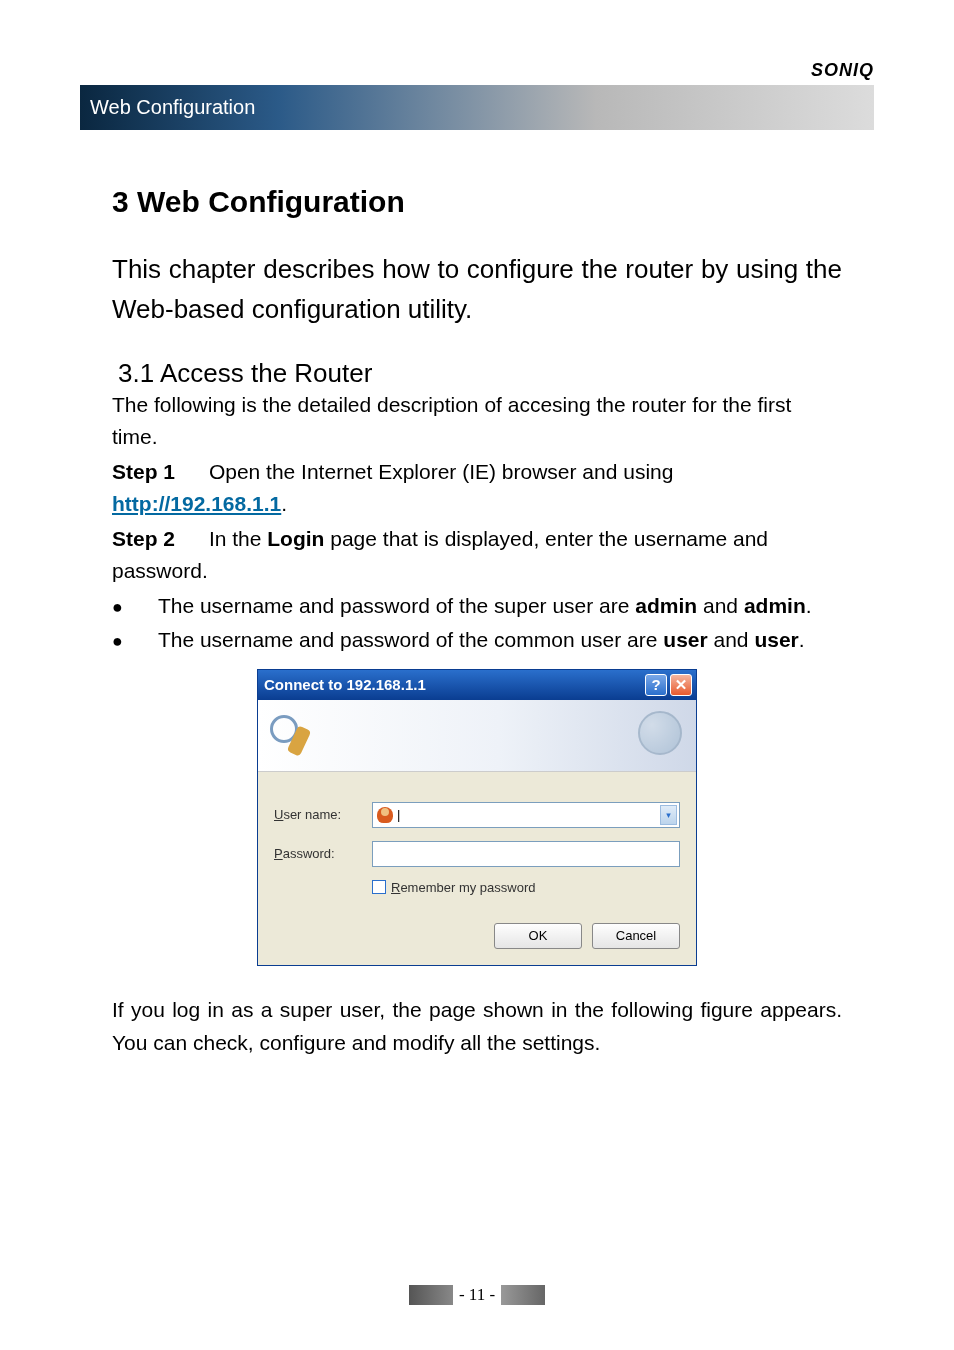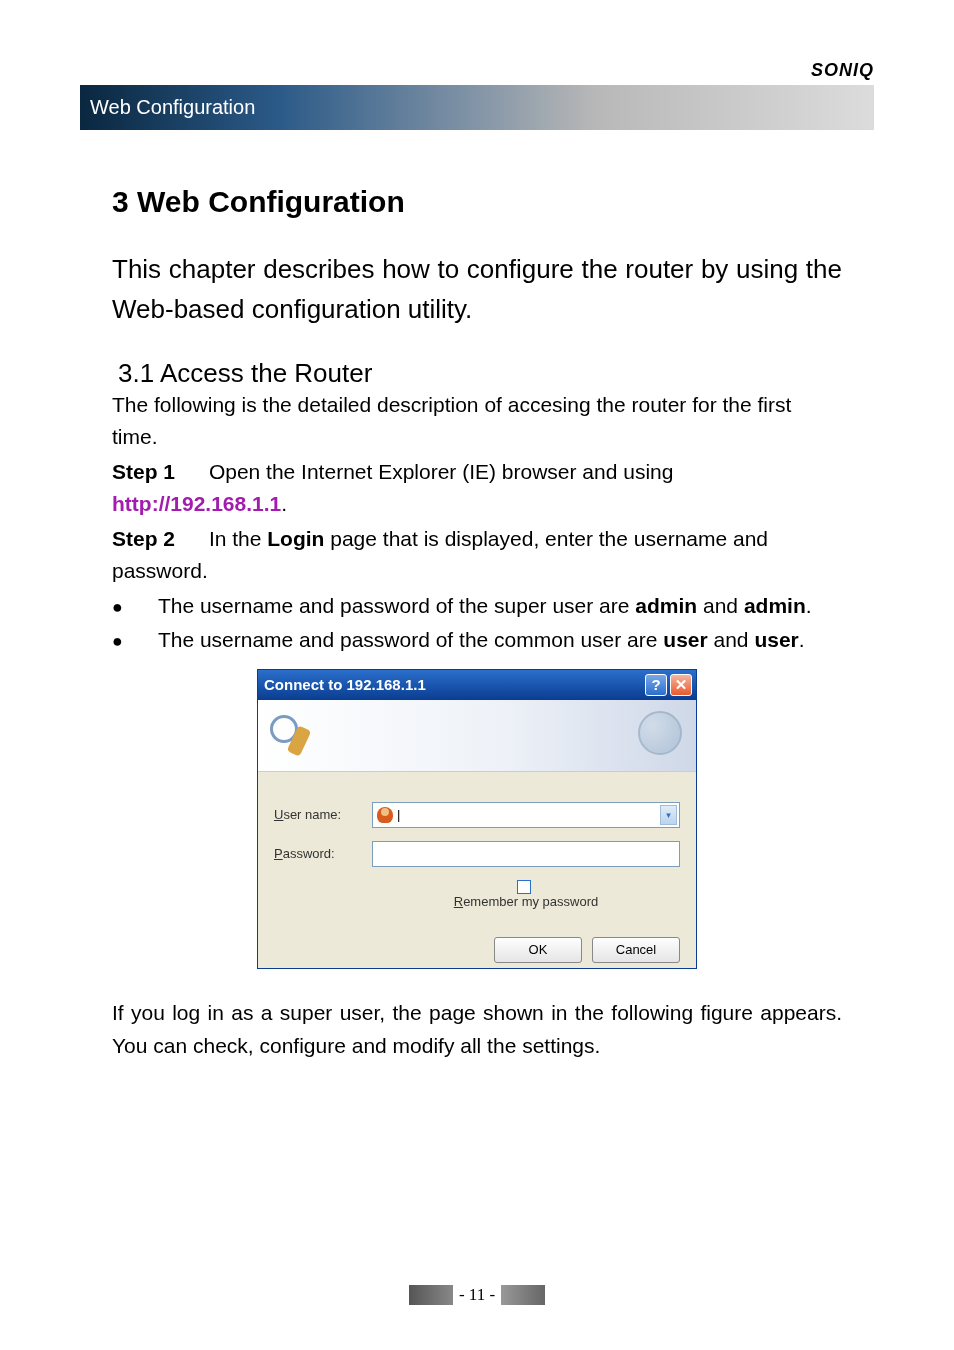--- a/index.html
+++ b/index.html
@@ -57,21 +57,21 @@
       font-size: 21px;
       line-height: 1.55;
       margin-bottom: 2px;
     }
     .step-line {
       font-size: 21px;
       line-height: 1.55;
       margin-bottom: 2px;
     }
     .step-label { font-weight: bold; margin-right: 28px; }
-    .link { color: #a21caf; font-weight: bold; }
+    .link { color: #0369a1; text-decoration: underline; font-weight: bold; }
     .bullet-line {
       font-size: 21px;
       line-height: 1.55;
       display: flex;
       margin-bottom: 2px;
     }
     .bullet { margin-right: 35px; font-size: 18px; margin-top: 4px; }
     .bold { font-weight: bold; }
     .dialog {
       width: 440px;
@@ -137,39 +137,39 @@
       top: 16px; left: 24px;
       transform: rotate(25deg);
       border-radius: 4px;
     }
     .globe-icon { width: 48px; height: 48px; position: relative; opacity: 0.6; }
     .globe {
       position: absolute; width: 44px; height: 44px;
       border: 2px solid #88a0b8; border-radius: 50%;
       background: radial-gradient(circle at 30% 30%, #d0dce8, #9ab4cc);
     }
-    .dialog-body { padding: 30px 16px 5px 16px; }
+    .dialog-body { padding: 30px 16px 16px 16px; }
     .form-row { display: flex; align-items: center; margin-bottom: 13px; }
     .form-label { width: 98px; font-size: 13px; color: #333; }
     .underline { text-decoration: underline; }
     .combo {
       flex: 1;
       height: 26px;
       border: 1px solid #7b9ebd;
       background: #fff;
       display: flex;
       align-items: center;
       padding: 0 2px 0 4px;
     }
     .user-icon { width: 16px; height: 16px; background: #d95b1e; border-radius: 50% 50% 40% 40%; margin-right: 4px; position: relative; }
     .user-icon::after { content:""; position:absolute; width:8px; height:8px; background:#f0c080; border-radius:50%; top:1px; left:4px; }
     .combo-text { flex: 1; font-size: 13px; color: #000; }
     .combo-arrow { width: 17px; height: 20px; background: linear-gradient(#e0ecf8, #bcd4ec); border: 1px solid #9cbce0; display:flex; align-items:center; justify-content:center; color:#2a6fcc; font-size:9px; }
     .text-input { flex: 1; height: 26px; border: 1px solid #7b9ebd; background: #fff; }
-    .check-row { margin-left: 98px; display: flex; align-items: center; font-size: 13px; color:#333; margin-top: 4px; margin-bottom: 28px; flex-direction: column; }
+    .check-row { margin-left: 98px; display: flex; align-items: center; font-size: 13px; color:#333; margin-top: 4px; margin-bottom: 28px; }
     .checkbox { width: 14px; height: 14px; border: 1px solid #2a6fcc; background:#fff; margin-right: 5px; }
     .dialog-buttons { display: flex; justify-content: flex-end; gap: 10px; }
     .dlg-btn {
       width: 88px; height: 26px;
       border: 1px solid #888;
       background: linear-gradient(#fefefe, #e5e5e5);
       font-size: 13px;
       display:flex; align-items:center; justify-content:center;
       border-radius: 3px;
     }

